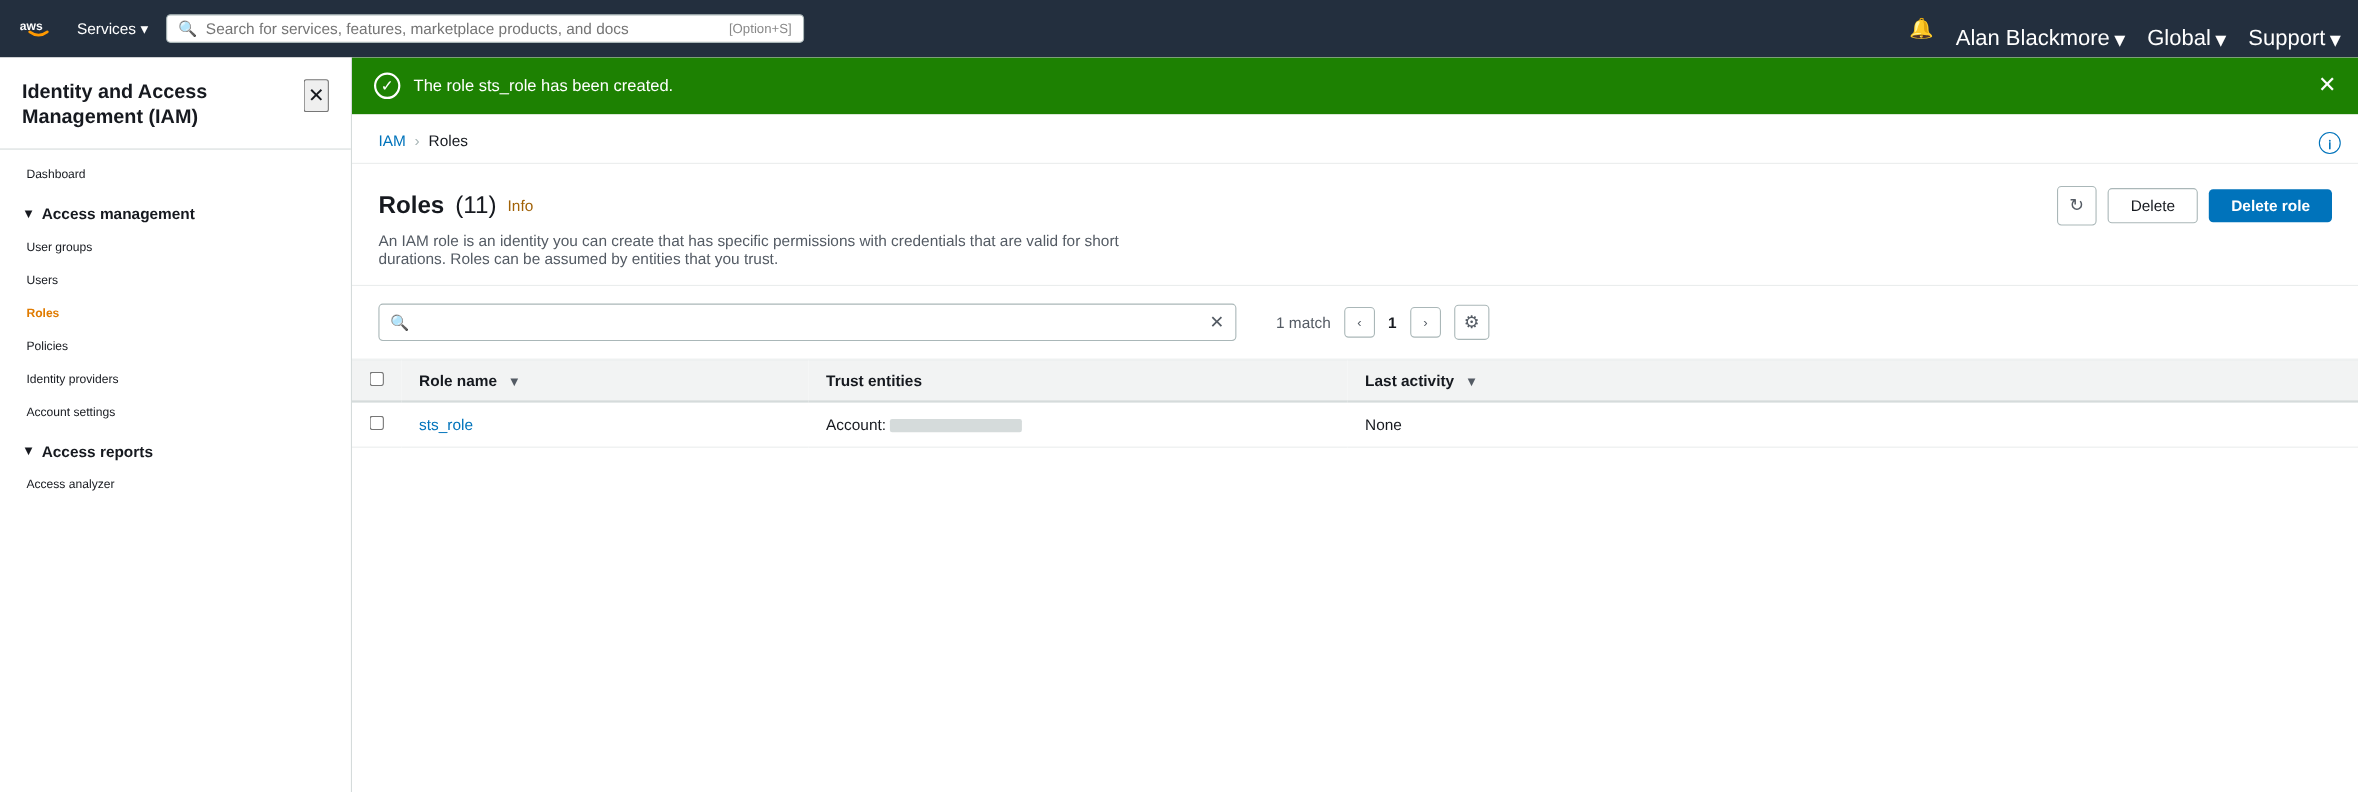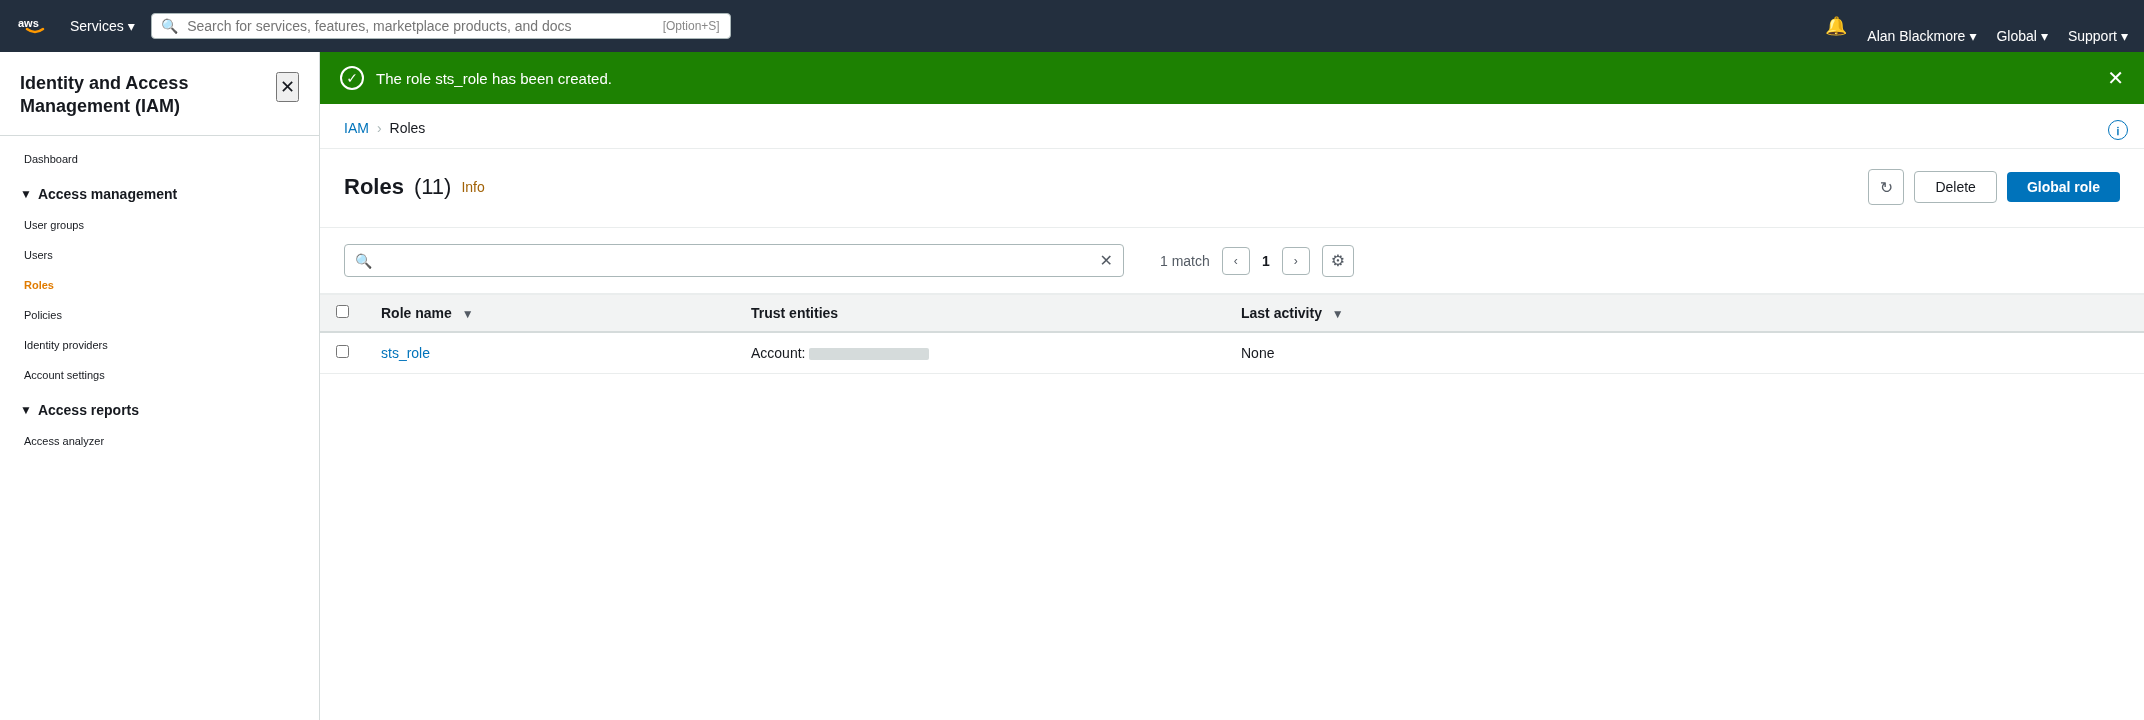--- a/index.html
+++ b/index.html
@@ -60,24 +60,23 @@
     }
     .nav-right {
       display: flex;
       align-items: center;
       gap: 20px;
       margin-left: auto;
       color: #fff;
     }
     .nav-right .nav-item {
       display: flex;
-      align-items: center;
       gap: 4px;
       cursor: pointer;
-      font-size: 14px;
+      font-size: 20px;
       white-space: nowrap;
       margin-top: 20px;
     }
     .bell-icon { font-size: 18px; cursor: pointer; }
 
     
     .main-layout {
       display: flex;
       flex: 1;
       overflow: hidden;
@@ -515,23 +514,24 @@
           <div class="roles-header">
             <div class="roles-title-row">
               <div class="roles-title">
                 <h1>Roles</h1>
                 <span class="roles-count">(11)</span>
                 <a class="info-link">Info</a>
               </div>
               <div class="action-buttons">
                 <button class="btn-refresh">↻</button>
                 <button class="btn-delete">Delete</button>
-                <button class="btn-create">Global role</button>
+                <button class="btn-create">Delete role</button>
               </div>
             </div>
+            <p class="roles-description">An IAM role is an identity you can create that has specific permissions with credentials that are valid for short durations. Roles can be assumed by entities that you trust.</p>
           </div>
 
           <div class="search-row">
             <div class="table-search">
               <span style="color:#545b64;">🔍</span>
               <input type="text" style="">
               <span class="clear-icon">✕</span>
             </div>
             <span class="match-count">1 match</span>
             <div class="pagination">

